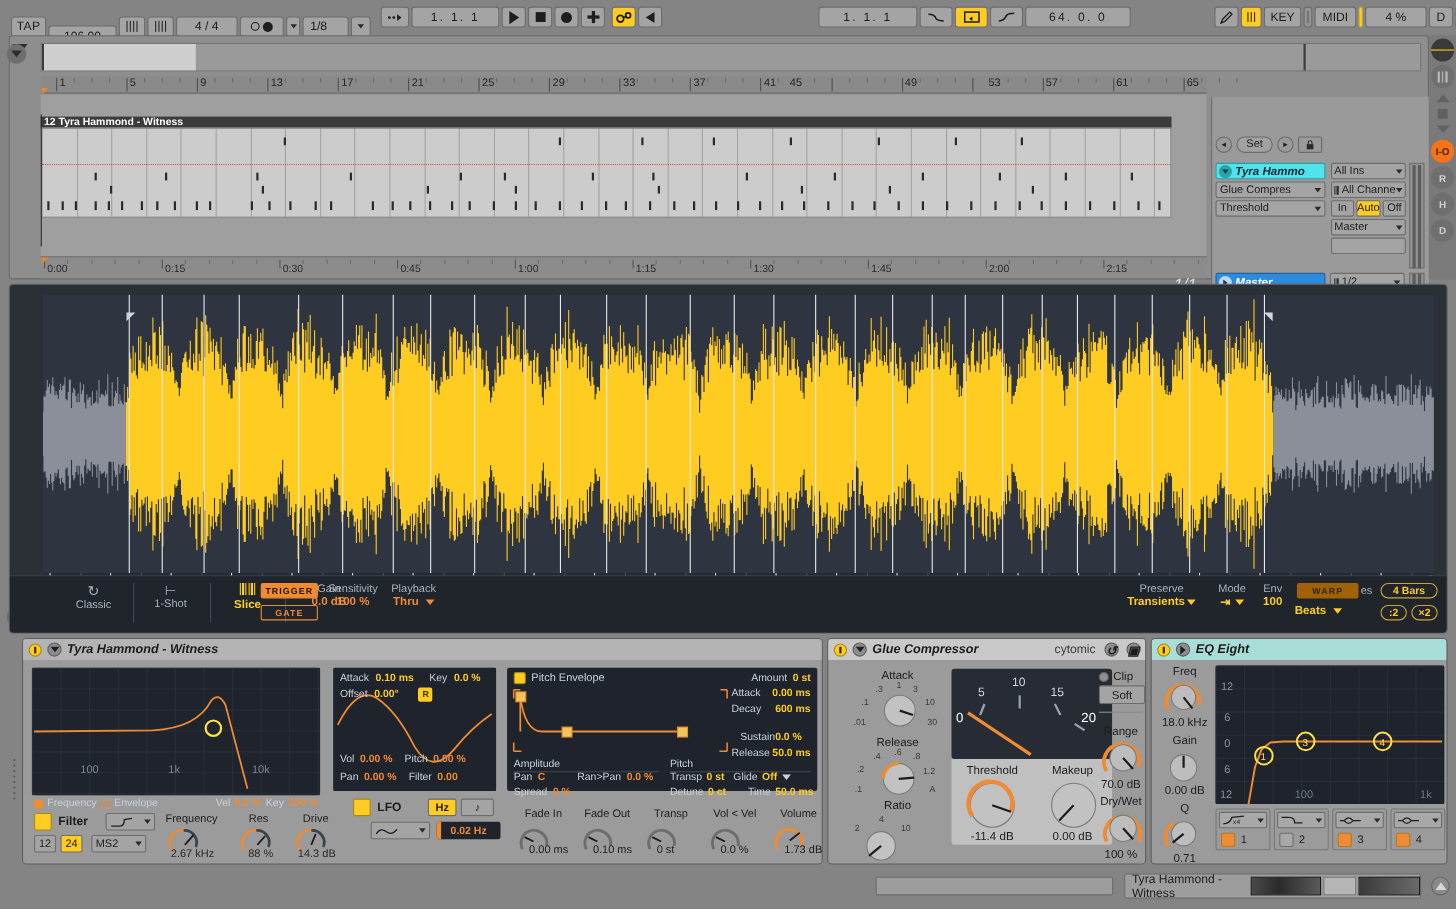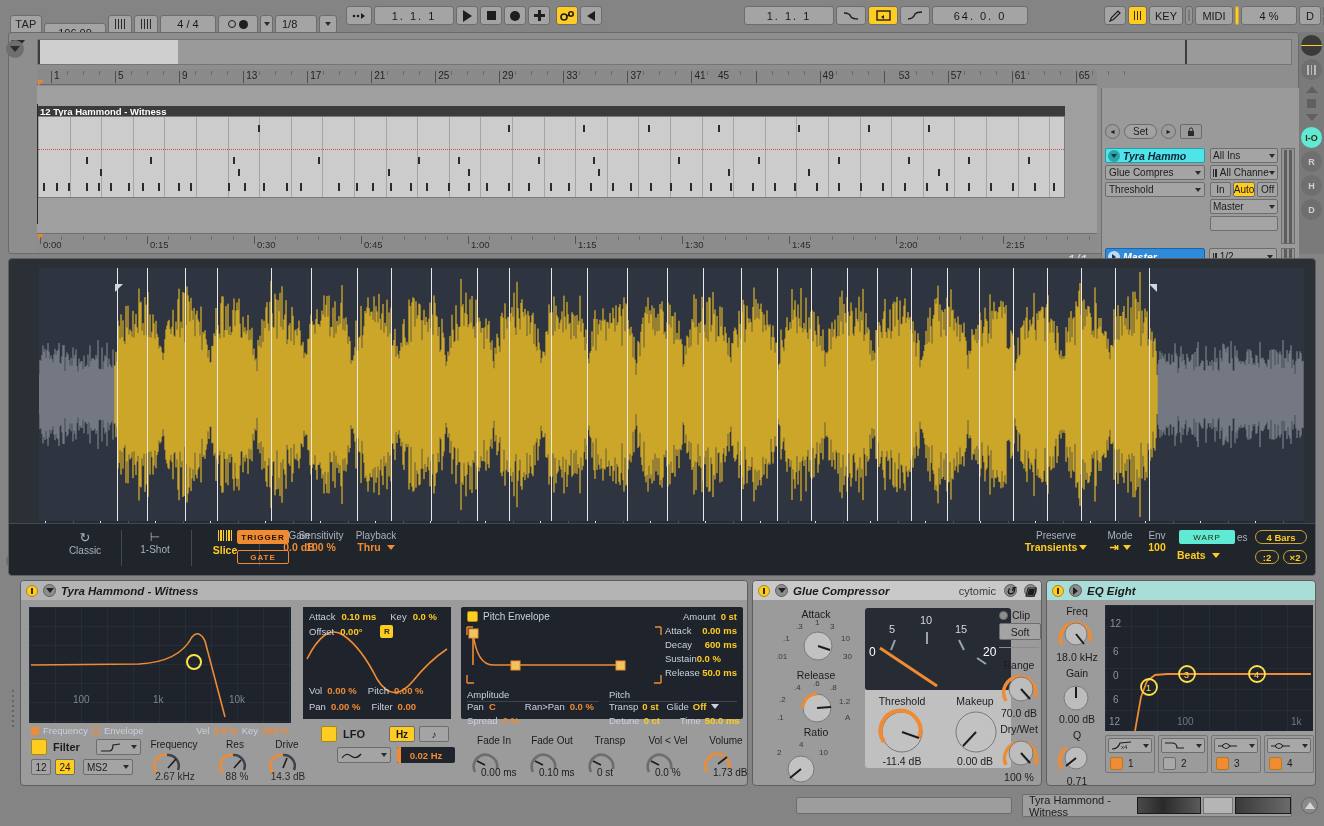--- a/index.html
+++ b/index.html
@@ -111,21 +111,21 @@
   .master-name { width:100px;height:17px;background:#2e8bdc;border:1px solid #1d63a5;border-radius:2px;display:flex;
                  align-items:center;padding-left:2px;gap:3px;font-style:italic;font-weight:bold;font-size:10.5px;color:#fff;}
   .master-sel { width:68px;height:17px;background:#a4a4a4;border:1px solid #6d6d6d;border-radius:2px;
                 display:flex;align-items:center;justify-content:space-between;padding:0 3px;font-size:10px;}
   .onebyone { position:absolute; left:1058px; top:218px; font-size:15px; color:#dcdcdc; font-style:italic; }
 
   
   .rail { position:absolute; right:0; top:32px; width:25px; height:222px; background:#7a7a7a; }
   .railico { width:21px;height:21px;margin:3px auto;border-radius:50%;display:flex;align-items:center;justify-content:center;
              background:#6f6f6f;color:#cfcfcf;font-size:9px;font-weight:bold; }
-  .railico.y { background:#5eead4;color:#3a2c00; }
+  .railico.y { background:#f97316;color:#3a2c00; }
   .railico.hamb { background:#3a3a3a; }
   .railico.hamb i { display:block;width:12px;height:1.6px;background:#ffcc22;margin:1.2px 0; }
   .railico.bars i { display:block;width:1.6px;height:10px;background:#b9b9b9;margin:0 1px; }
   .railico.bars { display:flex;gap:0; }
   .railtri { width:0;height:0;margin:6px auto;border-left:6px solid transparent;border-right:6px solid transparent; }
   .railtri.up { border-bottom:7px solid #606060; }
   .railtri.dn { border-top:7px solid #606060; }
   .railsq { width:9px;height:9px;background:#606060;margin:2px auto; }
 
   
@@ -146,22 +146,22 @@
                 border-top:1px solid #434a55; border-radius:0 0 4px 4px; }
   .sbcell { position:absolute; text-align:center; }
   .sb-lab { font-size:10px; color:#a9b2bf; }
   .sb-val { font-size:10.5px; color:#ef8b33; font-weight:bold; }
   .sb-valy { font-size:10.5px; color:#ffcc22; font-weight:bold; }
   .sepv { position:absolute; width:1px; background:#434a55; }
   .trigbtn { width:52px;height:14px;border:1px solid #ef8b33;border-radius:2px;display:flex;align-items:center;
              justify-content:center;font-size:8px;font-weight:bold;letter-spacing:1px; }
   .trigbtn.on { background:#ef8b33;color:#201308; }
   .trigbtn.off { background:transparent;color:#ef8b33; }
-  .warpbtn { width:56px;height:14px;background:#5eead4;border-radius:2px;display:flex;align-items:center;
-             justify-content:center;font-size:8px;font-weight:normal;color:#312500;letter-spacing:1px; }
+  .warpbtn { width:56px;height:14px;background:#a16207;border-radius:2px;display:flex;align-items:center;
+             justify-content:center;font-size:8px;font-weight:bold;color:#312500;letter-spacing:1px; }
   .oval { border:1px solid #c8a433;border-radius:9px;color:#ffcc22;font-size:9.5px;display:flex;
           align-items:center;justify-content:center;height:14px;font-weight:bold; }
   .slicergrid { display:flex;gap:1.2px; }
   .slicergrid i { display:block;width:1.4px;height:11px;background:#ffcc22; }
 
   
   .chain { position:absolute; left:8px; top:580px; width:1308px; height:206px; }
   .dev { position:absolute; top:0; height:206px; border:1px solid #5e5e5e; border-radius:4px; background:#9b9b9b; }
   .devhdr { height:19px; display:flex; align-items:center; gap:5px; padding-left:5px;
             border-radius:3px 3px 0 0; font-style:italic; font-weight:bold; font-size:11.5px; color:#1b1b1b; }
@@ -1148,21 +1148,21 @@
         </svg>
         <div style="position:absolute;right:6px;top:18px;width:72px;font-size:9.5px;">
           <div style="display:flex;justify-content:space-between;">
               <span style="color:#c9d1dd;">Attack</span>
               <span class="yel-b">0.00 ms</span>
             </div>
           <div style="display:flex;justify-content:space-between;margin-top:3px;">
               <span style="color:#c9d1dd;">Decay</span>
               <span class="yel-b">600 ms</span>
             </div>
-          <div style="display:flex;justify-content:flex-start;margin-top:3px;">
+          <div style="display:flex;justify-content:center;margin-top:15px;">
               <span style="color:#c9d1dd;">Sustain</span>
               <span class="yel-b">0.0 %</span>
             </div>
           <div style="display:flex;justify-content:space-between;margin-top:3px;">
               <span style="color:#c9d1dd;">Release</span>
               <span class="yel-b">50.0 ms</span>
             </div>
         </div>
         <div style="position:absolute;left:6px;top:82px;width:132px;border-bottom:1px solid #3d4450;padding-bottom:1px;font-size:9.5px;color:#c9d1dd;">Amplitude</div>
         <div style="position:absolute;left:6px;top:94px;display:flex;gap:5px;font-size:9.5px;align-items:center;">

